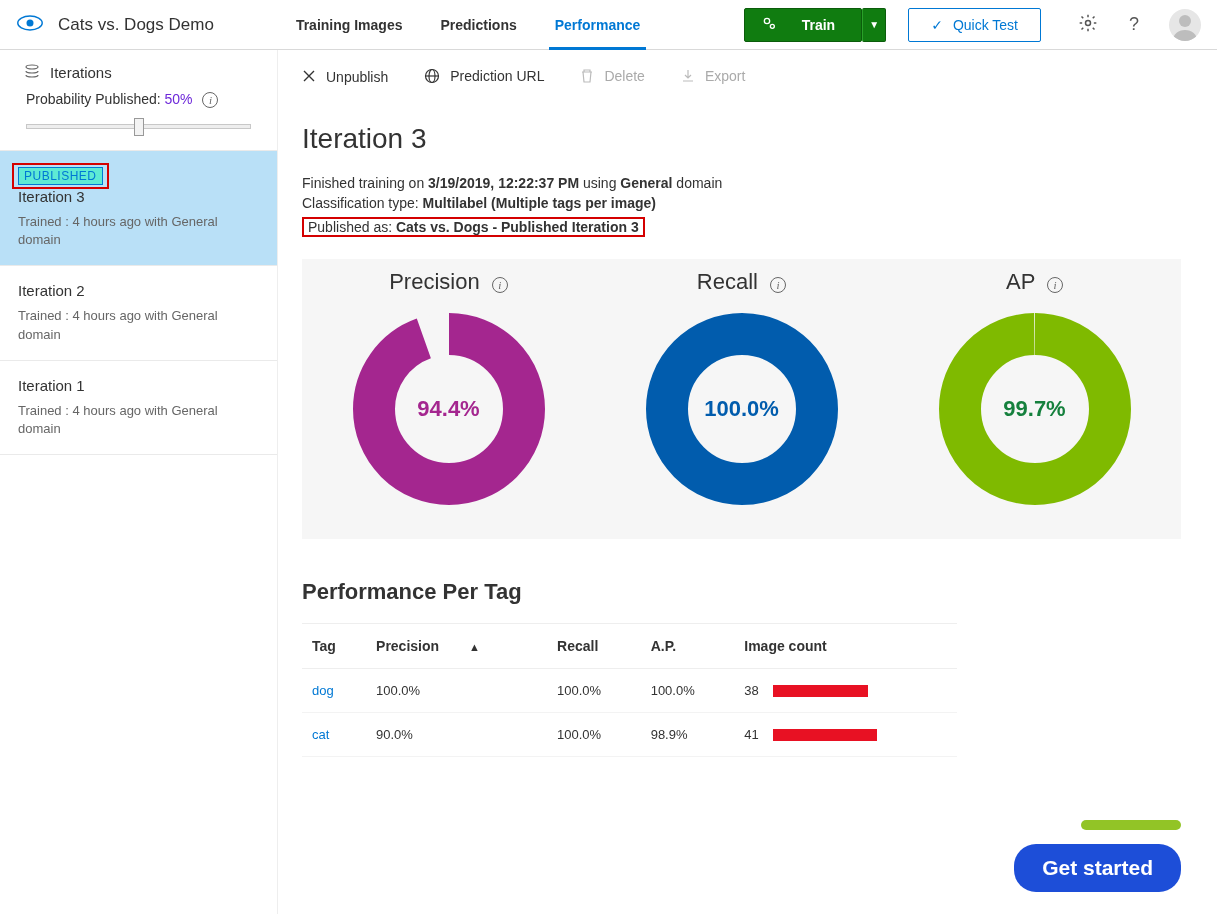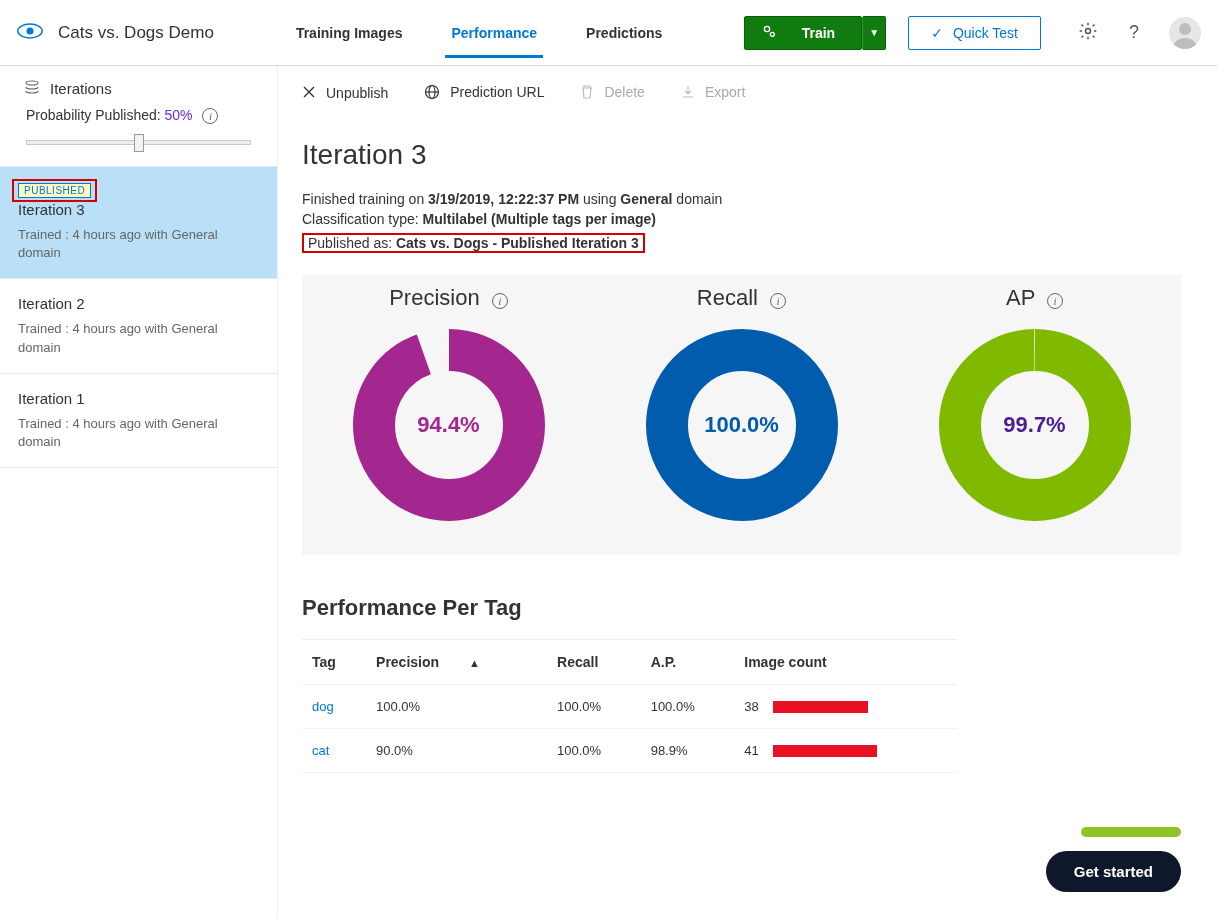--- a/index.html
+++ b/index.html
@@ -1,20 +1,20 @@
 <!DOCTYPE html>
 <html><head>
 <meta charset="utf-8">
 <style>
   * { box-sizing: border-box; margin: 0; padding: 0; }
   body { font-family: "Segoe UI", -apple-system, Arial, sans-serif; font-size: 14px; color: #333; background: #fff; }
-  .topbar { height: 66px; border-bottom: 1px solid #d9d9d9; display: flex; align-items: center; padding: 0 16px; gap: 4px; }
+  .topbar { height: 50px; border-bottom: 1px solid #d9d9d9; display: flex; align-items: center; padding: 0 16px; gap: 4px; }
   .eye-icon svg { width: 28px; height: 20px; color: #0078d4; }
   .project-title { font-size: 17px; font-weight: 400; margin-left: 10px; margin-right: 60px; white-space: nowrap; }
-  .tabs { display: flex; gap: 13px; }
+  .tabs { display: flex; gap: 2px; }
   .tab { padding: 16px 18px; font-weight: 600; color: #333; cursor: pointer; position: relative; }
   .tab.active { color: #0078d4; }
   .tab.active::after { content: ""; position: absolute; left: 12px; right: 12px; bottom: -1px; height: 3px; background: #0078d4; }
   .spacer { flex: 1; }
   .btn { height: 34px; display: flex; align-items: center; justify-content: center; border-radius: 2px; font-size: 14px; cursor: pointer; }
   .train-wrap { display: flex; margin-right: 18px; }
   .btn-train { background: #107c10; color: #fff; border: 1px solid #0b5c0b; padding: 0 26px 0 16px; font-weight: 600; gap: 25px; }
   .btn-train-caret { background: #107c10; color: #fff; border: 1px solid #0b5c0b; border-left: 1px solid #2aa02a; width: 24px; }
   .btn-quick { background: #fff; color: #0078d4; border: 1px solid #0078d4; padding: 0 22px; gap: 10px; margin-right: 22px; }
   .top-icon { width: 22px; height: 22px; display: flex; align-items: center; justify-content: center; color: #555; margin: 0 10px; cursor: pointer; }
@@ -28,21 +28,21 @@
   .threshold-row .value { color: #6d28d9; }
   .info-i { display:inline-flex; width:16px; height:16px; border:1px solid #666; border-radius:50%; align-items:center; justify-content:center; font-size:11px; font-style:italic; margin-left:6px; color:#666; font-family:Georgia,serif;}
   .slider { position: relative; height: 20px; margin: 8px 0 0; }
   .slider-track { position:absolute; left:0; right:0; top:8px; height:5px; border:1px solid #c8c8c8; background:#eee; }
   .slider-thumb { position:absolute; top:2px; left:50%; transform:translateX(-50%); width:10px; height:18px; background:#f3f3f3; border:1px solid #999; }
   .iter-item { padding: 16px 18px; border-top:1px solid #eaeaea; border-bottom:1px solid #eaeaea; cursor:pointer; }
   .iter-item + .iter-item { border-top:none; }
   .iter-item .name { font-weight:400; font-size:15px; }
   .iter-item .sub { color:#666; font-size:13px; margin-top:8px; line-height:1.4; }
   .iter-item.selected { background:#b9e0f7; }
-  .badge { float:right; font-size:10px; letter-spacing:.5px; color:#0078d4; border:1px solid #0078d4; padding:1px 5px; background:#fef9c3; }
+  .badge { float:right; font-size:12px; letter-spacing:.5px; color:#0078d4; border:1px solid #0078d4; padding:1px 5px; background:#5eead4; }
   .badge-highlight { position:relative; display:inline-block; }
   .badge-highlight::before { content:""; position:absolute; inset:-4px -6px; border:2px solid #d40000; }
 
   .main { flex:1; padding: 0 0 20px 24px; overflow:auto; position:relative; }
   .toolbar { display:flex; gap:36px; padding:18px 0 14px; align-items:center; }
   .tool { display:flex; align-items:flex-start; gap:10px; color:#333; font-size:14px; cursor:pointer; }
   .tool.disabled { color:#aaa; cursor:default; }
   h1.iter-title { font-size:28px; font-weight:400; margin: 22px 0 20px; }
   .meta-line { font-size:14px; margin-bottom:4px; }
   .meta-line b { font-weight:600; }
@@ -58,38 +58,38 @@
   table.tags { width: calc(100% - 260px); border-collapse: collapse; }
   table.tags th { text-align:left; font-weight:600; font-size:14px; padding:14px 10px; border-top:1px solid #eee; border-bottom:1px solid #eee; }
   table.tags td { padding:14px 10px; font-size:13px; border-bottom:1px solid #f3f3f3; }
   table.tags td a { color:#0078d4; text-decoration:none; }
   .sort-caret { margin-left:30px; font-size:11px; }
   .count-cell { display:flex; align-items:center; gap:14px; }
   .count-bar { height:12px; background:#e81123; }
 
   .floating { position:fixed; right:36px; bottom:26px; display:flex; flex-direction:column; align-items:flex-end; gap:14px; }
   .pill-grey { width:100px; height:10px; background:#7fba00; border-radius:6px; opacity:.85;}
-  .btn-getstarted { background:#0f172a; color:#fff; border:none; border-radius:22px; padding:12px 28px; font-size:15px; font-weight:600; cursor:pointer; }
+  .btn-getstarted { background:#1d4ed8; color:#fff; border:none; border-radius:22px; padding:12px 28px; font-size:21px; font-weight:600; cursor:pointer; }
 </style>
 </head>
 <body>
 
 <div class="topbar">
   <span class="eye-icon">
     <svg viewBox="0 0 32 20" fill="none" stroke="currentColor" stroke-width="1.6">
         <ellipse cx="16" cy="10" rx="14" ry="8"></ellipse>
         <circle cx="16" cy="10" r="4" fill="currentColor" stroke="none"></circle>
       </svg>
   </span>
   <div class="project-title">Cats vs. Dogs Demo</div>
 
   <div class="tabs">
     <div class="tab">Training Images</div>
+    <div class="tab">Predictions</div>
     <div class="tab active">Performance</div>
-    <div class="tab">Predictions</div>
   </div>
 
   <div class="spacer"></div>
 
   <div class="train-wrap">
     <div class="btn btn-train">
       <span><svg width="16" height="16" viewBox="0 0 24 24" fill="#fff">
             <circle cx="9" cy="9" r="4" stroke="#fff" stroke-width="2" fill="none"></circle>
             <circle cx="17" cy="17" r="3" stroke="#fff" stroke-width="2" fill="none"></circle>
           </svg></span>
@@ -220,21 +220,21 @@
           <div class="donut-val" style="color:#015cad;">100.0%</div>
         </div>
       </div>
       <div class="metric">
         <div class="metric-title"><span>AP</span> <span class="info-i">i</span></div>
         <div class="donut-wrap">
           <svg width="200" height="200" viewBox="0 0 200 200">
             <circle cx="100" cy="100" r="75" fill="none" stroke="#f6f6f6" stroke-width="42"></circle>
             <circle cx="100" cy="100" r="75" fill="none" stroke="#7fba00" stroke-width="42" stroke-dasharray="469.8 471.2" transform="rotate(-90 100 100)"></circle>
           </svg>
-          <div class="donut-val" style="color:#4c1d95;">99.7%</div>
+          <div class="donut-val" style="color:#15803d;">99.7%</div>
         </div>
       </div>
     </div>
 
     <h2 class="pptag-title">Performance Per Tag</h2>
 
     <table class="tags">
       <thead>
         <tr>
           <th>Tag</th>

